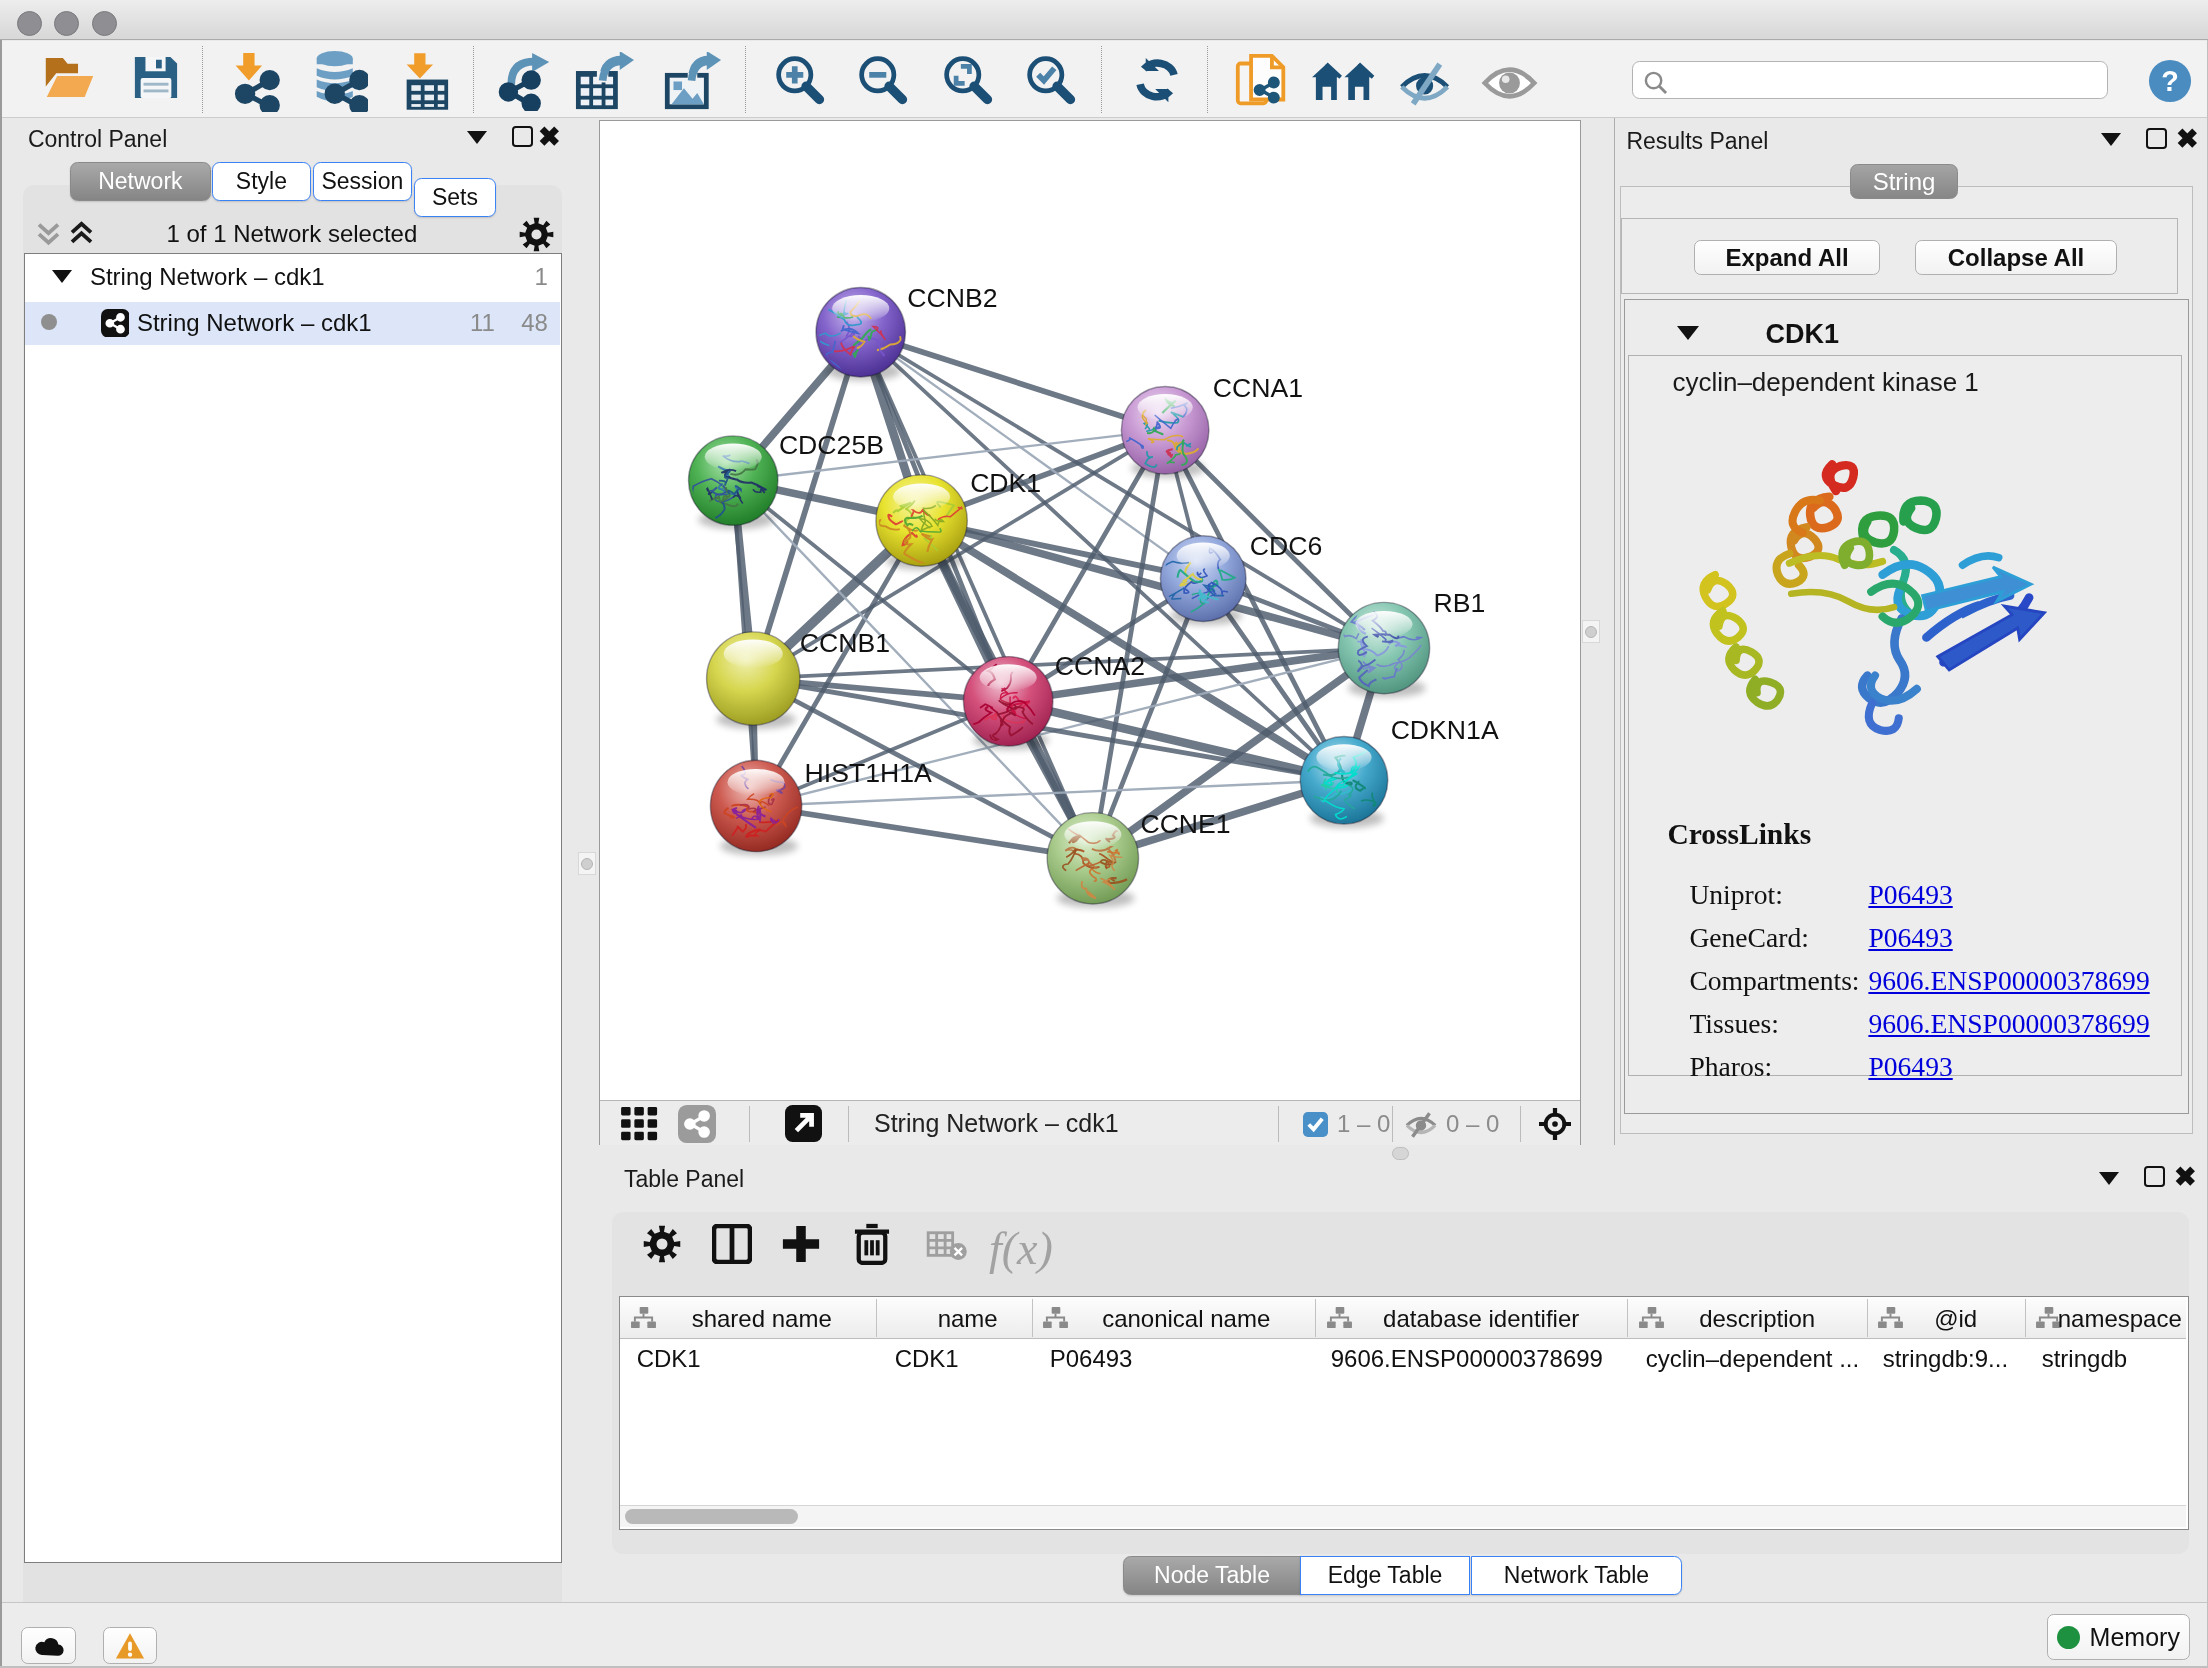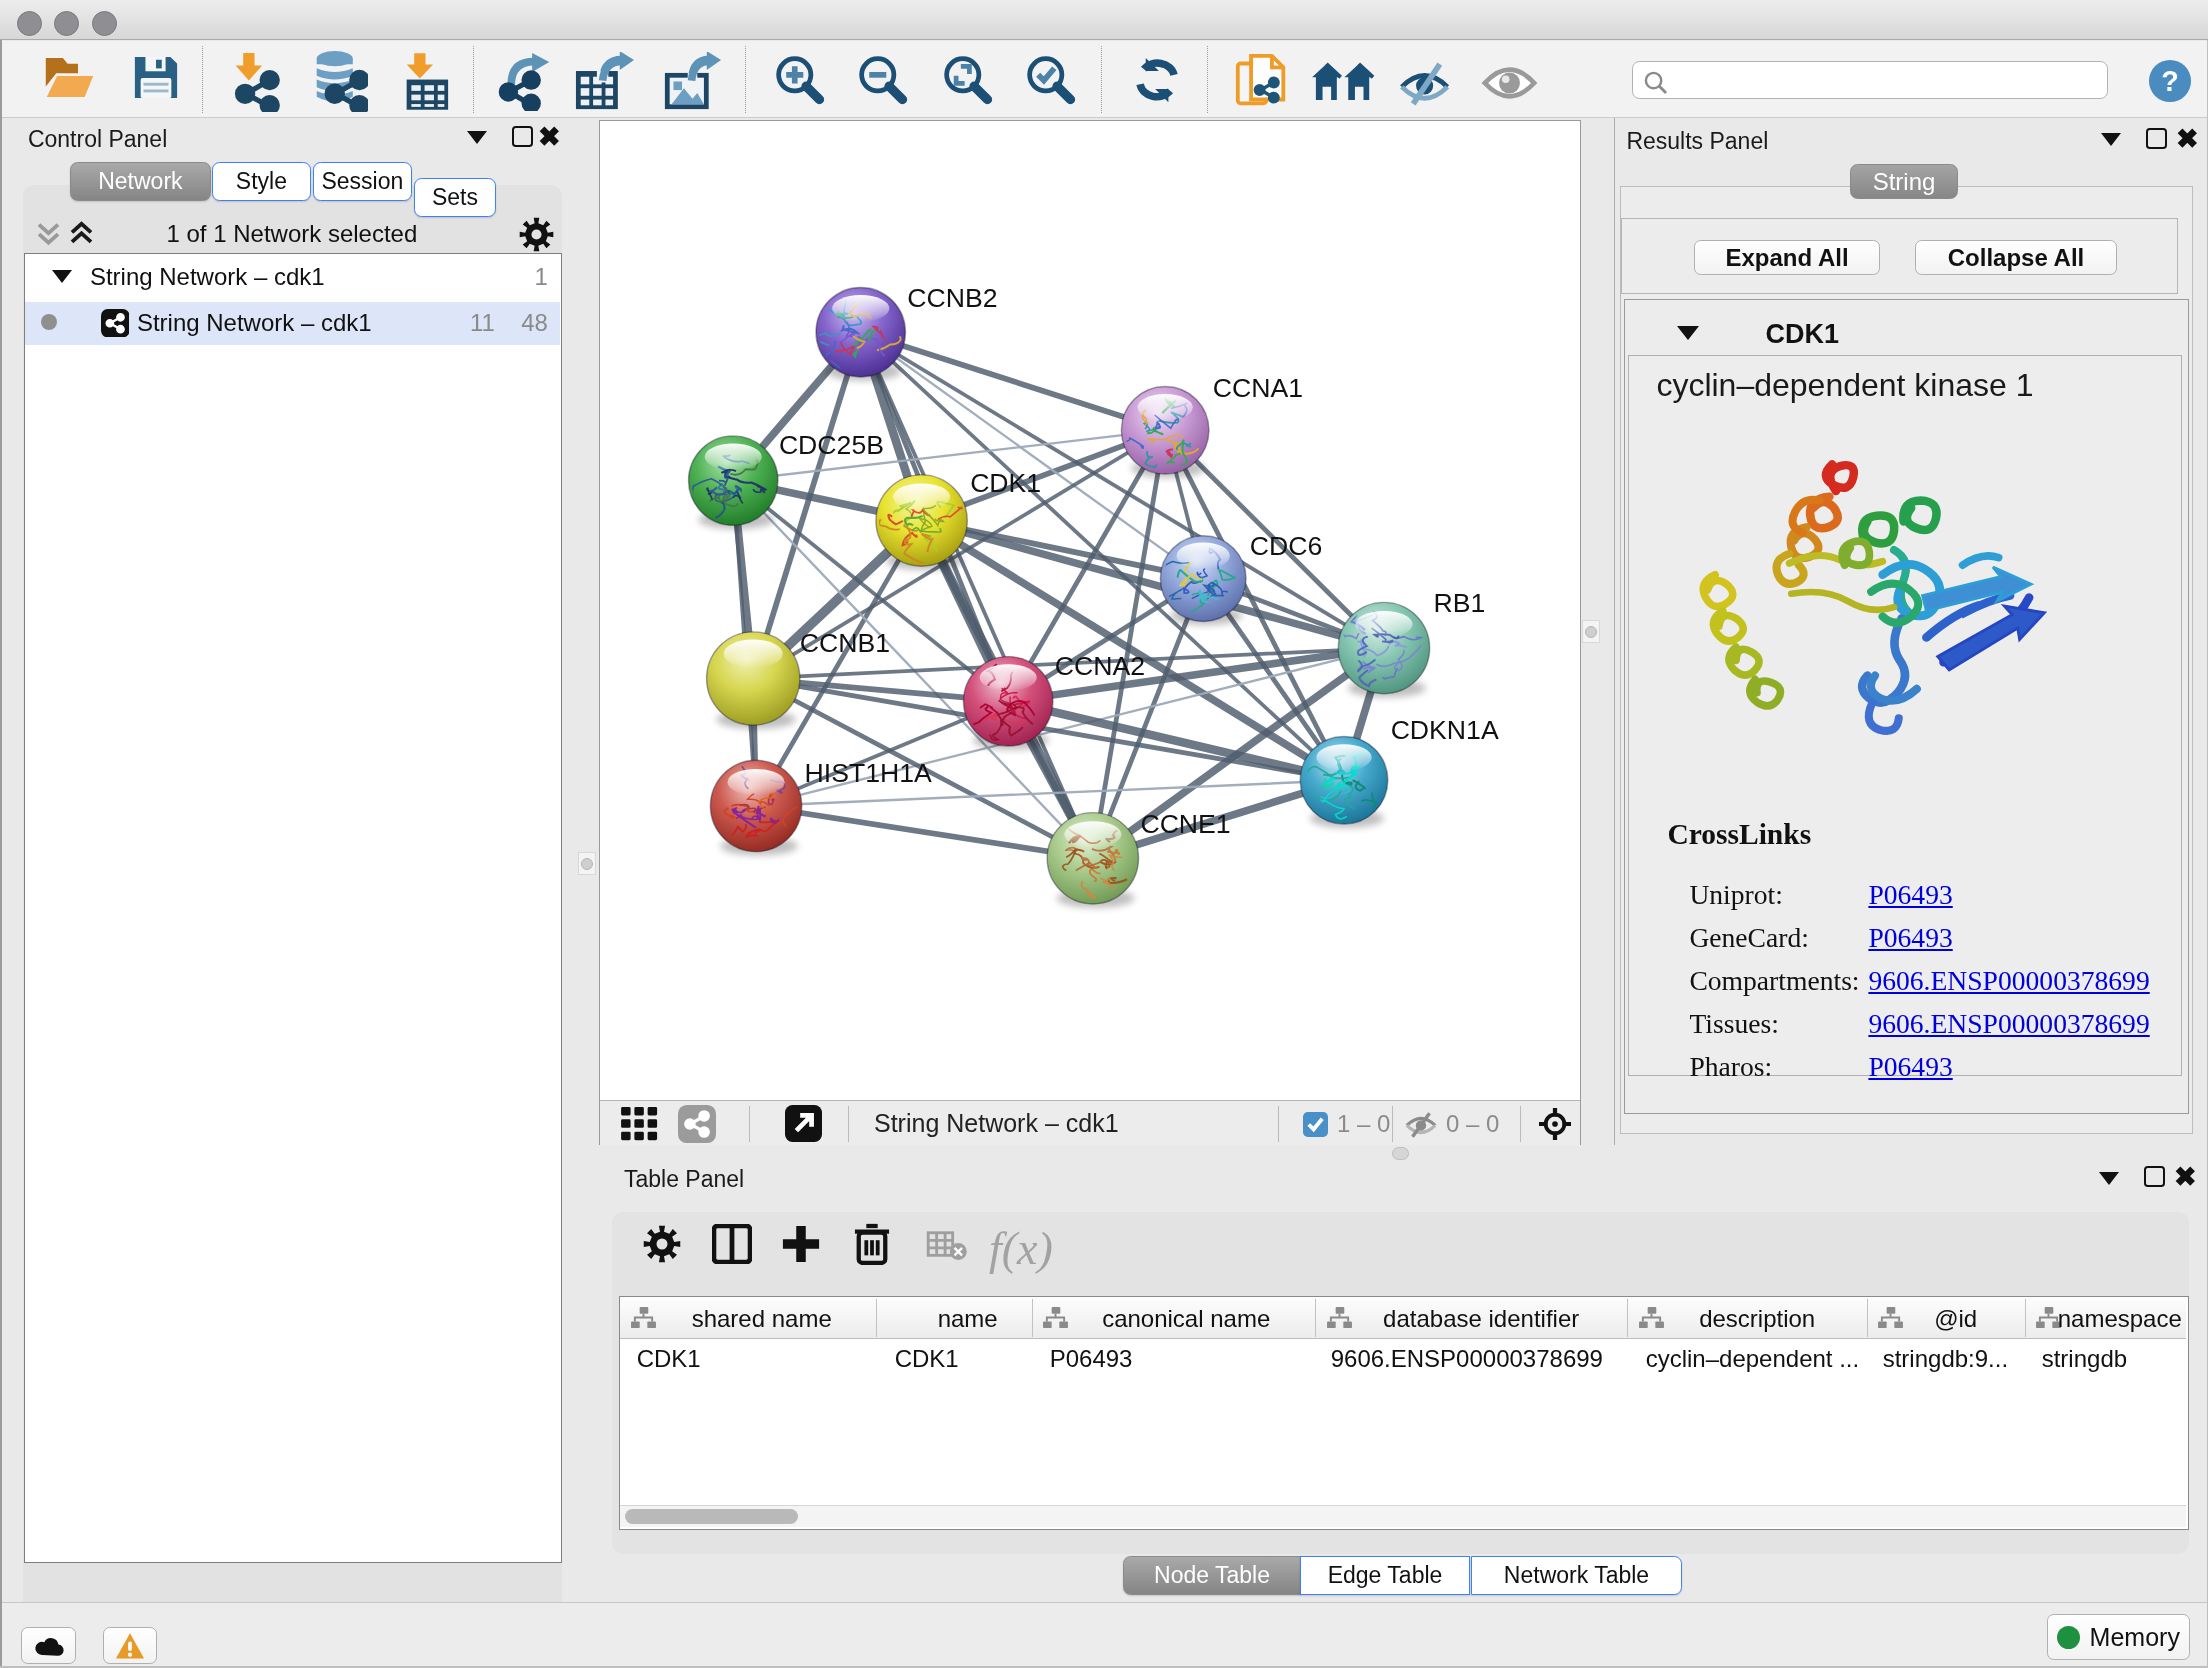--- a/index.html
+++ b/index.html
@@ -730,21 +730,21 @@
   <div class="abs" style="left:4.8px;top:68px;width:573px;height:948px;background:#ececec;border:1px solid #bdbdbd;"></div>
   <div class="abs" style="left:5.7px;top:100px;width:557px;height:76px;background:#ececec;border:1px solid #b5b5b5;"></div>
   <div class="abs" style="left:235px;top:46px;width:108px;height:35px;background:linear-gradient(#a4a4a4,#878787);border:1px solid #8a8a8a;border-radius:7.6px;color:#fff;font-size:24px;text-align:center;line-height:34px;">String</div>
   <div class="abs btn" style="left:79px;top:122px;width:186px;height:35px;line-height:33px;font-weight:bold;">Expand All</div>
   <div class="abs btn" style="left:300px;top:122px;width:202px;height:35px;line-height:33px;font-weight:bold;">Collapse All</div>
 
   <div class="abs" style="left:8.6px;top:181px;width:565px;height:815px;border:1.9px solid #9a9a9a;background:#ececec;">
     <div class="abs" style="left:52px;top:26px;width:0;height:0;border-left:11.4px solid transparent;border-right:11.4px solid transparent;border-top:14.3px solid #111;"></div>
     <div class="abs" style="left:141px;top:19px;font-size:27px;font-weight:bold;color:#111;">CDK1</div>
     <div class="abs" style="left:3.8px;top:55px;width:554px;height:721px;border:1px solid #b0b0b0;background:#ededed;">
-      <div class="abs" style="left:27px;top:11.4px;font-size:32px;color:#1a1a1a;">cyclin–dependent kinase 1</div>
+      <div class="abs" style="left:43px;top:11.4px;font-size:26px;color:#1a1a1a;">cyclin–dependent kinase 1</div>
       <svg class="abs" style="left:48px;top:95px;" width="376" height="314" viewBox="0 0 395 330">
         <g fill="none" stroke-linecap="round">
           <path d="M167 42 q-14 -20 4 -26 q18 -5 14 12 q-4 16 -20 8 q-16 -9 -2 -22" stroke="#d42a20" stroke-width="9"></path>
           <path d="M160 48 q-22 2 -20 20 q2 17 19 12 q16 -6 6 -20 q-11 -13 -22 0" stroke="#db6a1c" stroke-width="9"></path>
           <path d="M136 80 q-20 4 -16 21 q4 16 20 10 q15 -7 4 -19 q-12 -12 -21 2" stroke="#d1891f" stroke-width="8.5"></path>
           <path d="M118 108 q-18 6 -12 22 q6 14 20 8 q13 -7 2 -18" stroke="#c9a51e" stroke-width="8.5"></path>
           <path d="M40 130 q-18 8 -10 24 q8 15 22 6 q13 -9 0 -20 q-14 -10 -20 6" stroke="#d3c31e" stroke-width="8"></path>
           <path d="M48 168 q-16 10 -6 24 q10 13 22 4 q12 -10 -2 -20 q-15 -9 -18 8" stroke="#c2c21f" stroke-width="8"></path>
           <path d="M62 206 q-14 12 -2 24 q12 11 22 0 q10 -11 -4 -19 q-15 -8 -16 9" stroke="#a8b822" stroke-width="8"></path>
           <path d="M82 240 q-12 14 2 24 q14 9 22 -3 q8 -13 -8 -18 q-16 -5 -14 11" stroke="#90ad26" stroke-width="8"></path>

